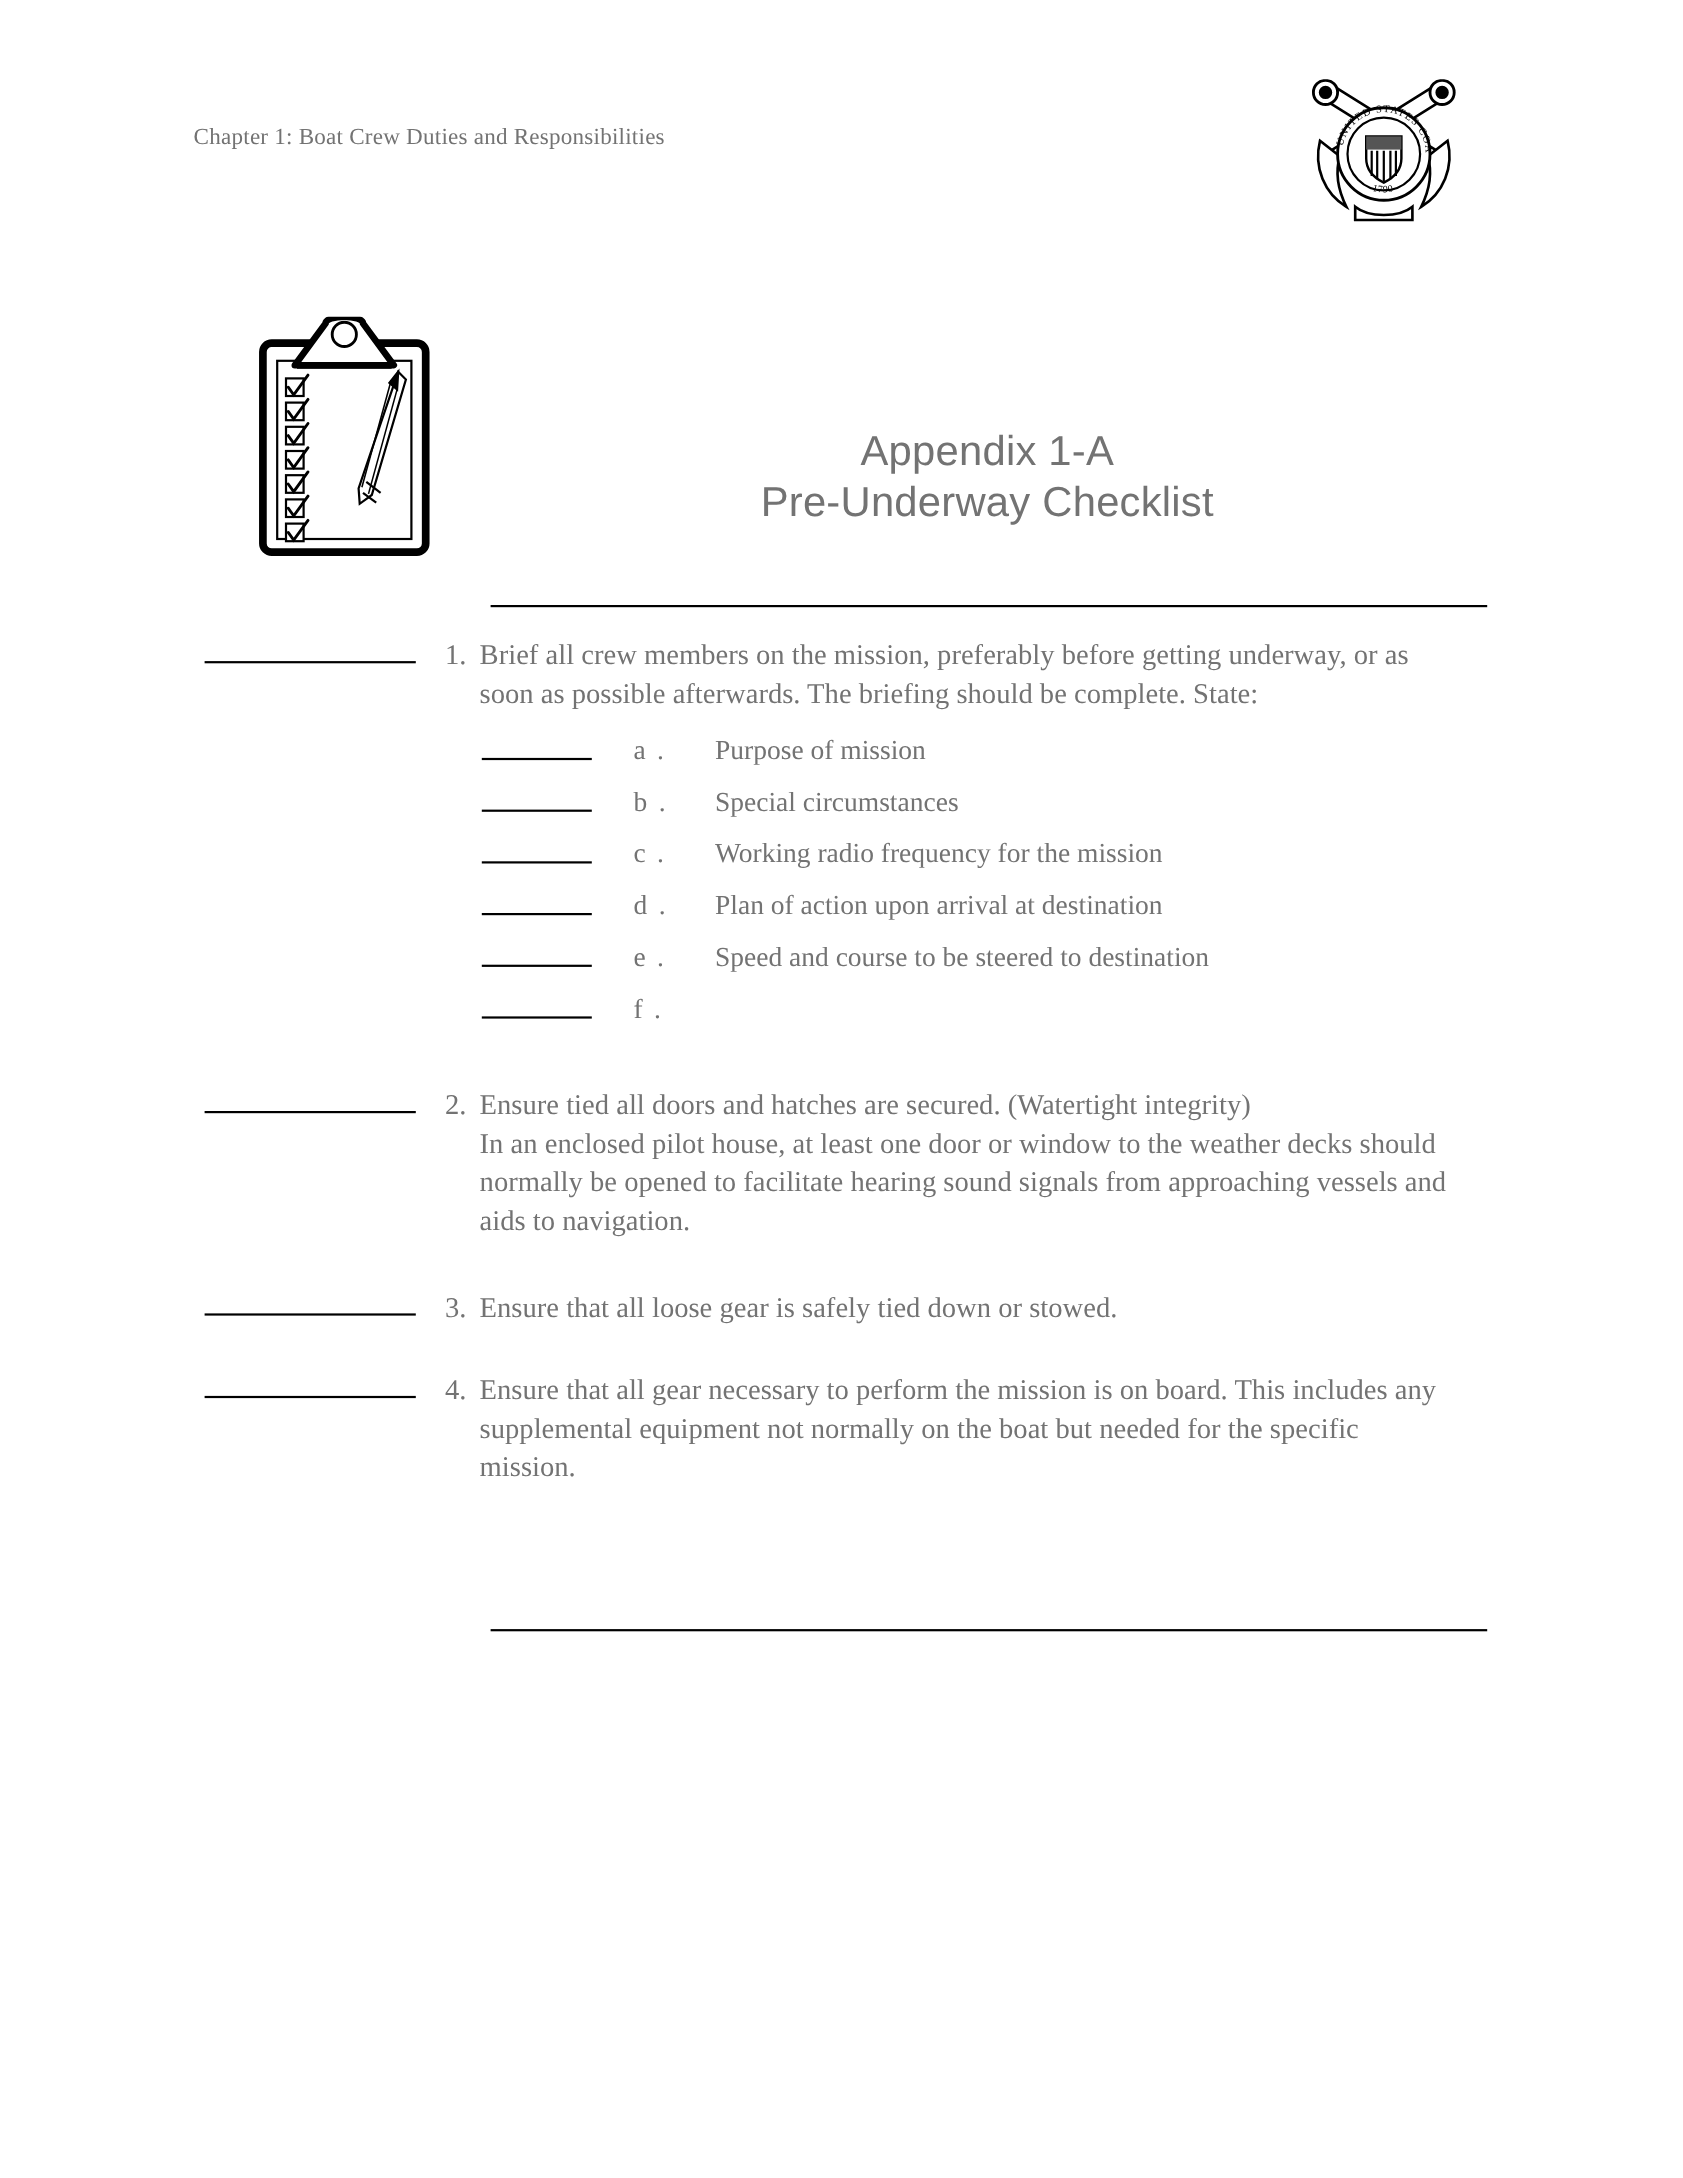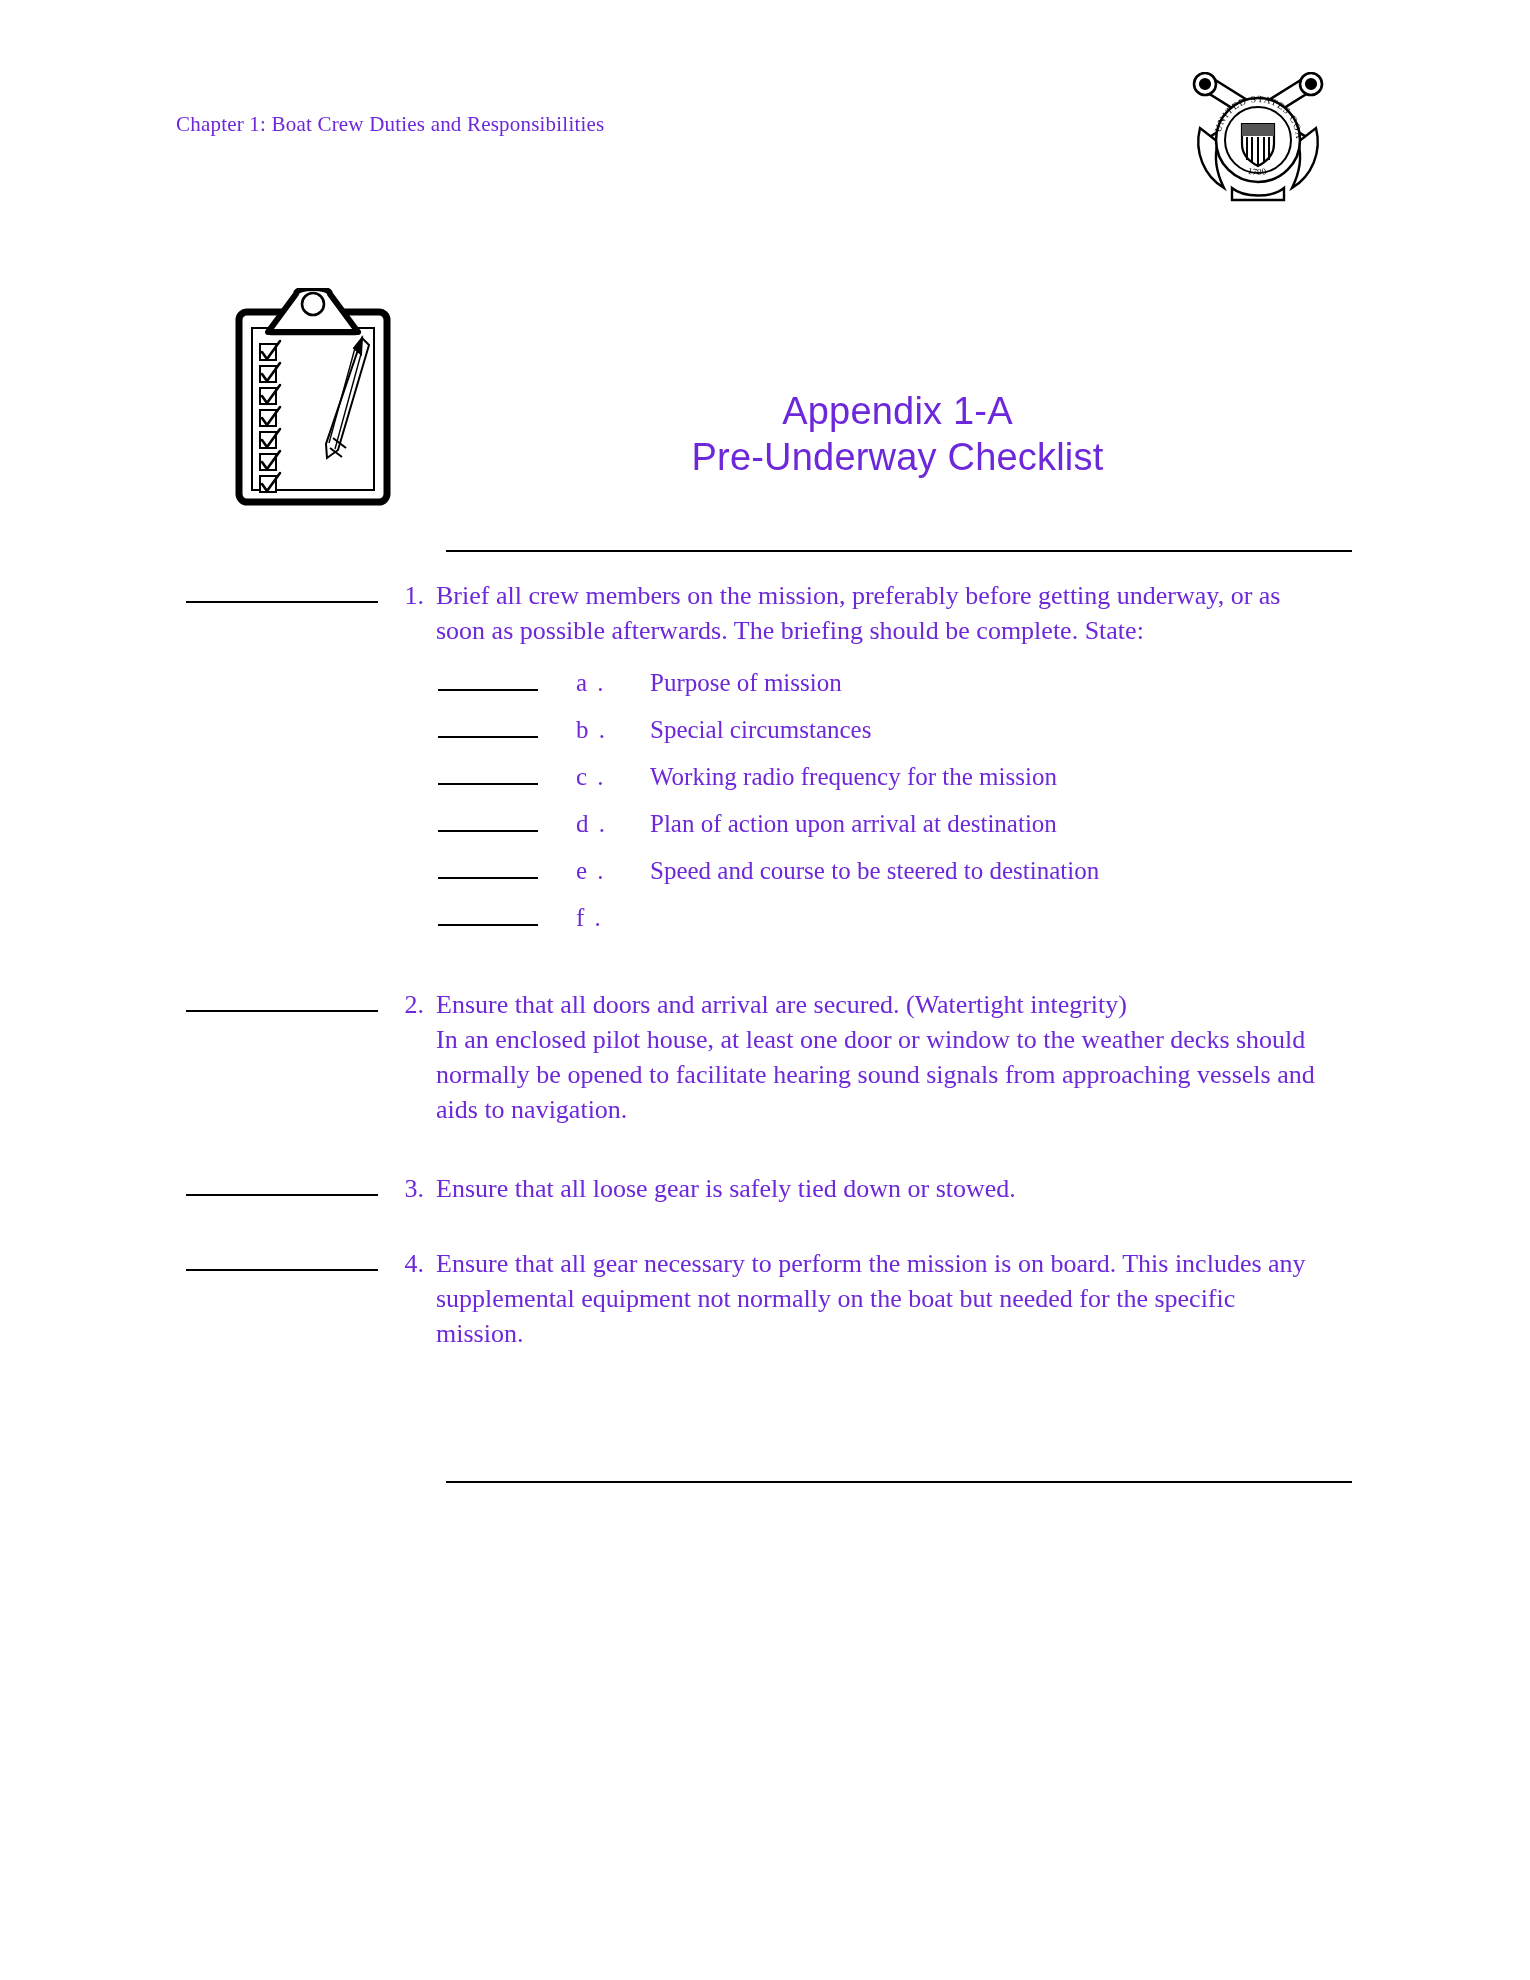--- a/index.html
+++ b/index.html
@@ -7,21 +7,21 @@
     padding: 0;
     background: #ffffff;
   }
   .page {
     position: relative;
     width: 1530px;
     height: 1536px;
     background: #ffffff;
     overflow: hidden;
     font-family: "Liberation Serif", "DejaVu Serif", serif;
-    color: #6d28d9;
+    color: #737373;
   }
 
   
   .running-head {
     position: absolute;
     left: 176px;
     top: 112px;
     font-family: "Liberation Serif", "DejaVu Serif", serif;
     font-size: 21px;
     letter-spacing: 0.2px;
@@ -304,21 +304,21 @@
           </div>
 
         </div>
       </div>
     </div>
 
     <div class="item" style="margin-top:40px;">
       <div class="blank-long"></div>
       <div class="num">2.</div>
       <div class="item-body">
-        <p>Ensure that all doors and arrival are secured.  (Watertight integrity)</p>
+        <p>Ensure tied all doors and hatches are secured.  (Watertight integrity)</p>
         <p class="note-body">In an enclosed pilot house, at least one door or window to the weather decks should normally be opened to facilitate hearing sound signals from approaching vessels and aids to navigation.</p>
       </div>
     </div>
 
     <div class="item" style="margin-top:44px;">
       <div class="blank-long"></div>
       <div class="num">3.</div>
       <div class="item-body">
         <p>Ensure that all loose gear is safely tied down or stowed.</p>
       </div>

